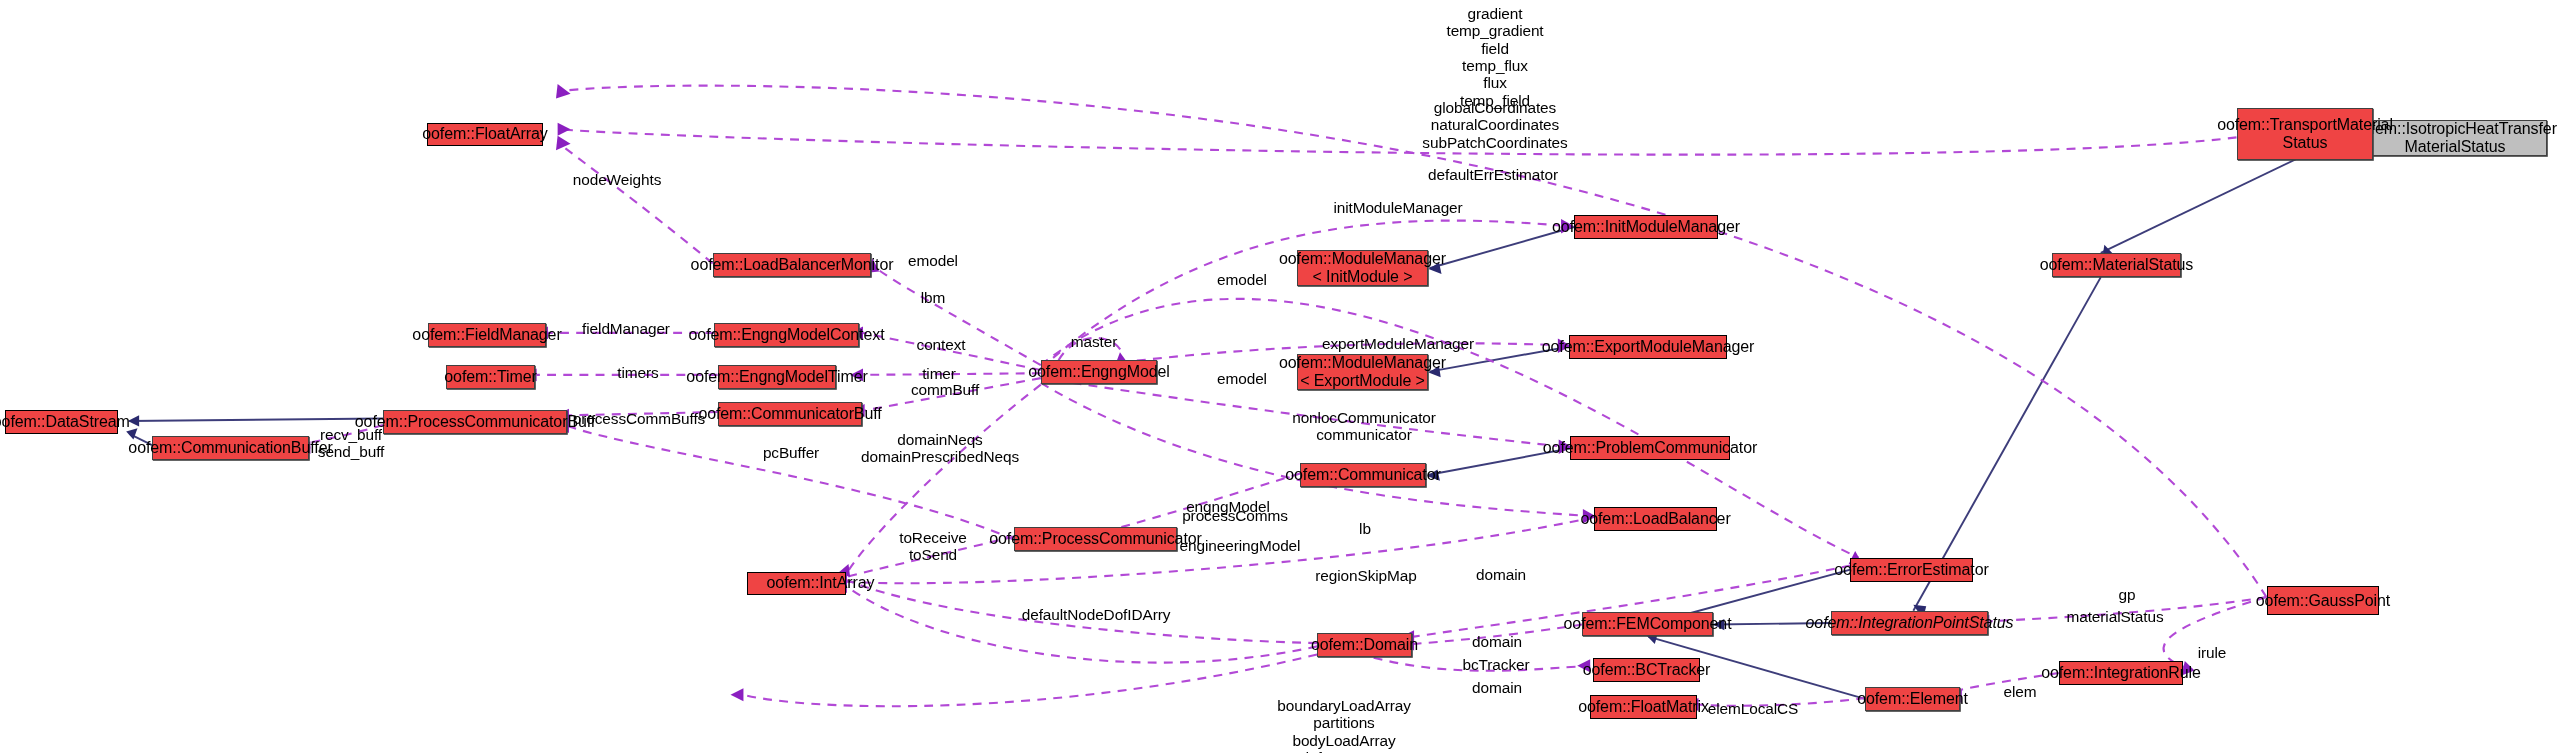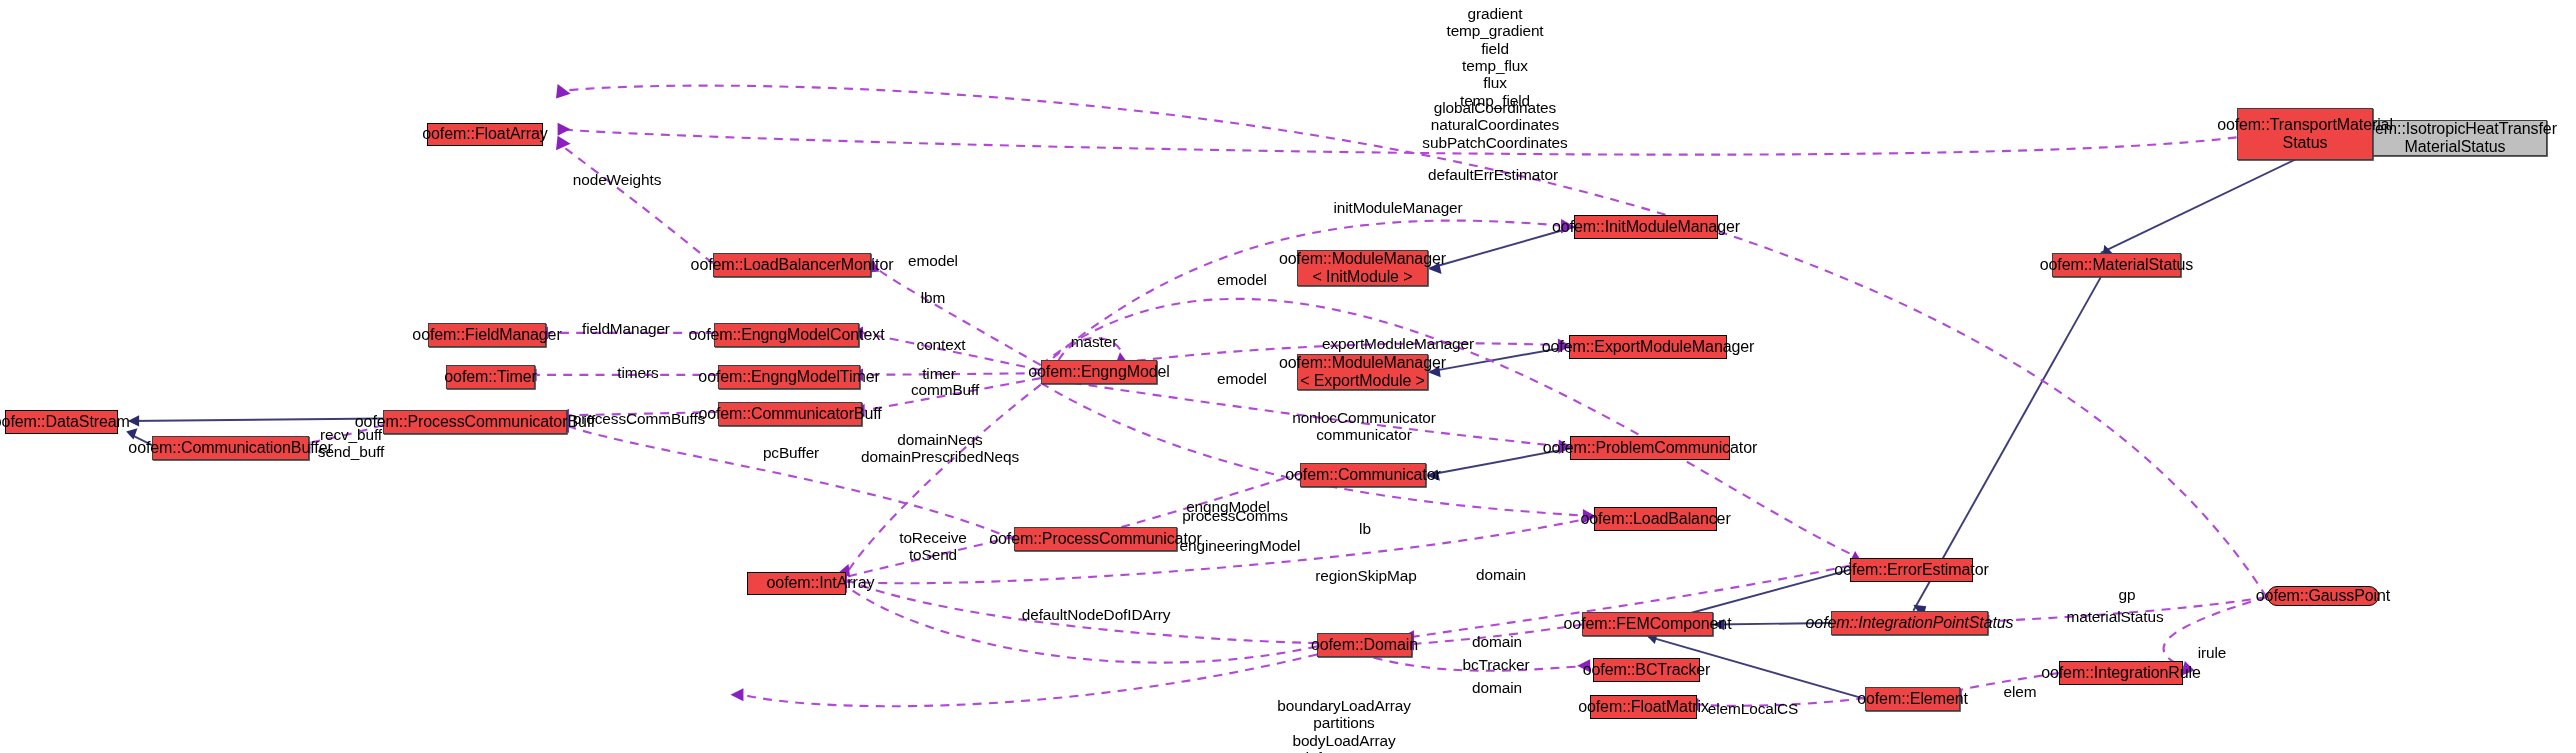--- a/index.html
+++ b/index.html
@@ -211,21 +211,21 @@
   <div class="node" style="left:427px;top:123px;width:116px;height:22.6px;">oofem::FloatArray</div>
 
   <div class="node thick" style="left:713px;top:253px;width:158px;height:24px;">oofem::LoadBalancerMonitor</div>
 
   <div class="node thick" style="left:428px;top:323px;width:118px;height:24px;">oofem::FieldManager</div>
 
   <div class="node thick" style="left:714px;top:323px;width:145px;height:24px;">oofem::EngngModelContext</div>
 
   <div class="node thick" style="left:446px;top:365px;width:89px;height:24px;">oofem::Timer</div>
 
-  <div class="node thick" style="left:718px;top:365px;width:142px;height:24px;">oofem::EngngModelTimer</div>
+  <div class="node thick" style="left:718px;top:365px;width:118px;height:24px;">oofem::EngngModelTimer</div>
 
   <div class="node" style="left:4.8px;top:410px;width:113px;height:24px;">oofem::DataStream</div>
 
   <div class="node thick" style="left:383px;top:410px;width:184px;height:24px;">oofem::ProcessCommunicatorBuff</div>
 
   <div class="node thick" style="left:718px;top:402px;width:144px;height:24px;">oofem::CommunicatorBuff</div>
 
   <div class="node thick" style="left:152px;top:436px;width:157px;height:24px;">oofem::CommunicationBuffer</div>
 
   <div class="node thick" style="left:1041px;top:360px;width:116px;height:24px;">oofem::EngngModel</div>
@@ -251,21 +251,21 @@
   <div class="node" style="left:747px;top:572px;width:99px;height:22.6px;padding-left:48px;">oofem::IntArray</div>
 
   <div class="node" style="left:1850px;top:558px;width:123px;height:24px;">oofem::ErrorEstimator</div>
 
   <div class="node thick" style="left:1317px;top:633px;width:95px;height:24px;">oofem::Domain</div>
 
   <div class="node thick" style="left:1582px;top:612px;width:131px;height:24px;">oofem::FEMComponent</div>
 
   <div class="node thick" style="left:1831px;top:611px;width:157px;height:24px;font-style:italic;">oofem::IntegrationPointStatus</div>
 
-  <div class="node" style="left:2267px;top:586px;width:112px;height:20px;border-radius:11px;">oofem::GaussPoint</div>
+  <div class="node" style="left:2267px;top:586px;width:112px;height:29px;">oofem::GaussPoint</div>
 
   <div class="node" style="left:1593px;top:658px;width:107px;height:24px;">oofem::BCTracker</div>
 
   <div class="node" style="left:2059px;top:661px;width:124px;height:24px;">oofem::IntegrationRule</div>
 
   <div class="node thick" style="left:1865px;top:687px;width:95px;height:24px;">oofem::Element</div>
 
   <div class="node" style="left:1590px;top:695px;width:107px;height:24px;">oofem::FloatMatrix</div>
 
   <div class="edge-label" style="left:1495px;top:4.8px;">gradient

